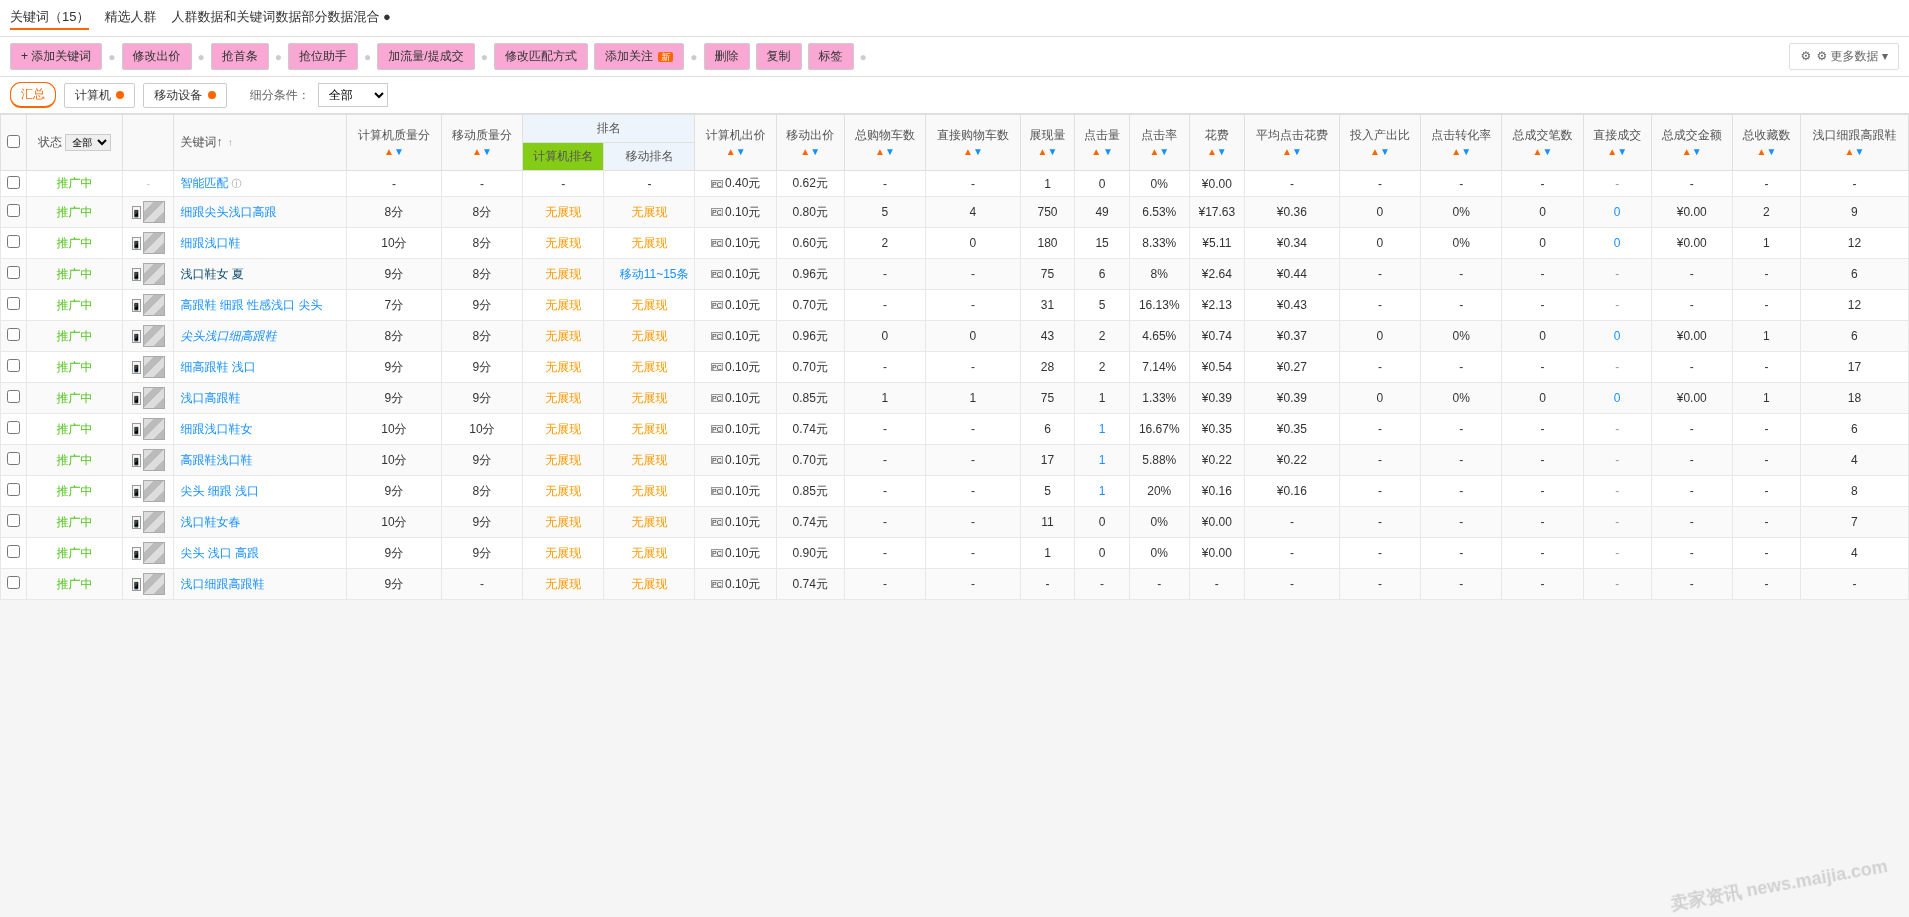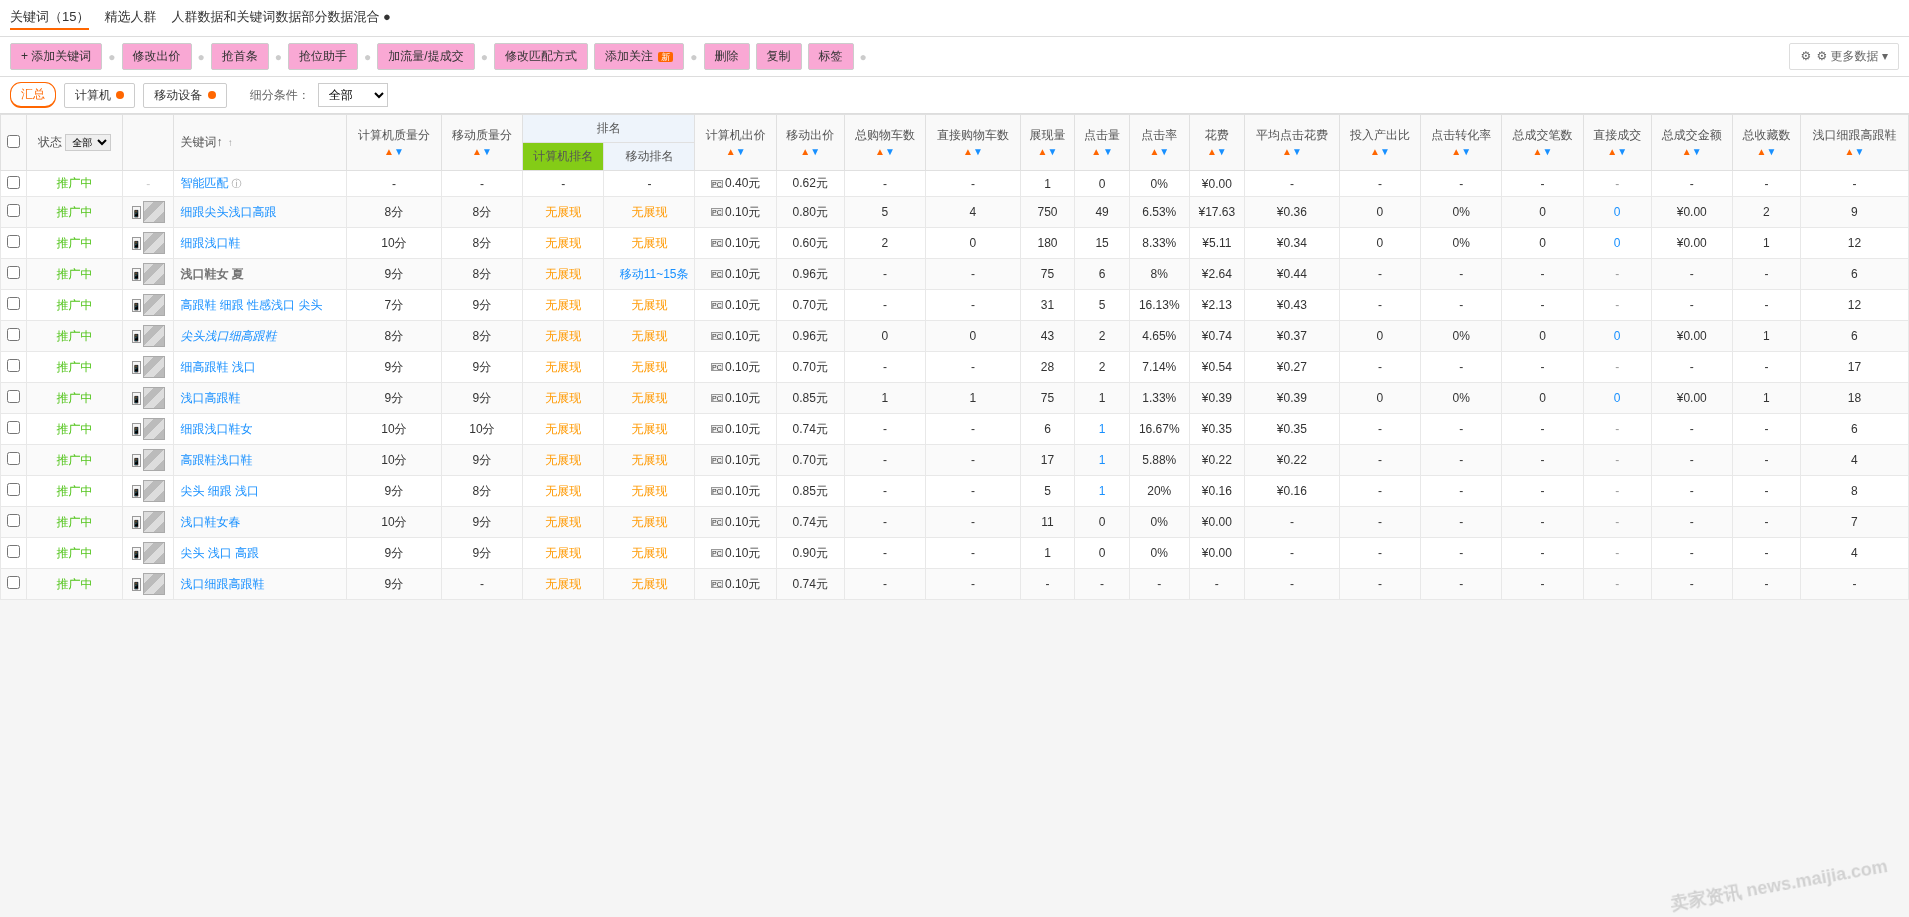--- a/index.html
+++ b/index.html
@@ -313,21 +313,21 @@
         </tr>
         <tr style="background: rgb(250, 250, 250);">
           <td style="text-align: center;"><input type="checkbox" style=""></td>
           <td><span style="color:#52c41a;">推广中</span></td>
           <td>
             <div style="display:flex;gap:2px;align-items:center;justify-content:center;">
       <span style="display:inline-block;width:9px;height:13px;border:1px solid #999;background:#f5f5f5;font-size:7px;text-align:center;line-height:13px;">📱</span>
       <span style="display:inline-block;width:22px;height:22px;background:linear-gradient(135deg,#ddd 25%,#bbb 25%,#bbb 50%,#ddd 50%,#ddd 75%,#bbb 75%);border:1px solid #aaa;"></span>
     </div>
           </td>
-          <td style="text-align: left;"><a href="#" style="color:#737373;text-decoration:none;font-weight:bold;">浅口鞋女 夏</a></td>
+          <td style="text-align: left;"><a href="#" style="color:#0c4a6e;text-decoration:none;">浅口鞋女 夏</a></td>
           <td>9分</td>
           <td>8分</td>
           <td style="text-align: center;"><span style="color:#ff9900;">无展现</span></td>
           <td style="text-align: right;"><span style="color:#1890ff;">移动11~15条</span></td>
           <td><span style="display:inline-flex;align-items:center;gap:2px;"><span style="display:inline-block;width:12px;height:8px;border:1px solid #999;background:#f0f0f0;font-size:7px;text-align:center;line-height:8px;">PC</span> 0.10元</span></td>
           <td>0.96元</td>
           <td>-</td>
           <td>-</td>
           <td>75</td>
           <td><span style="color:#333;">6</span></td>

